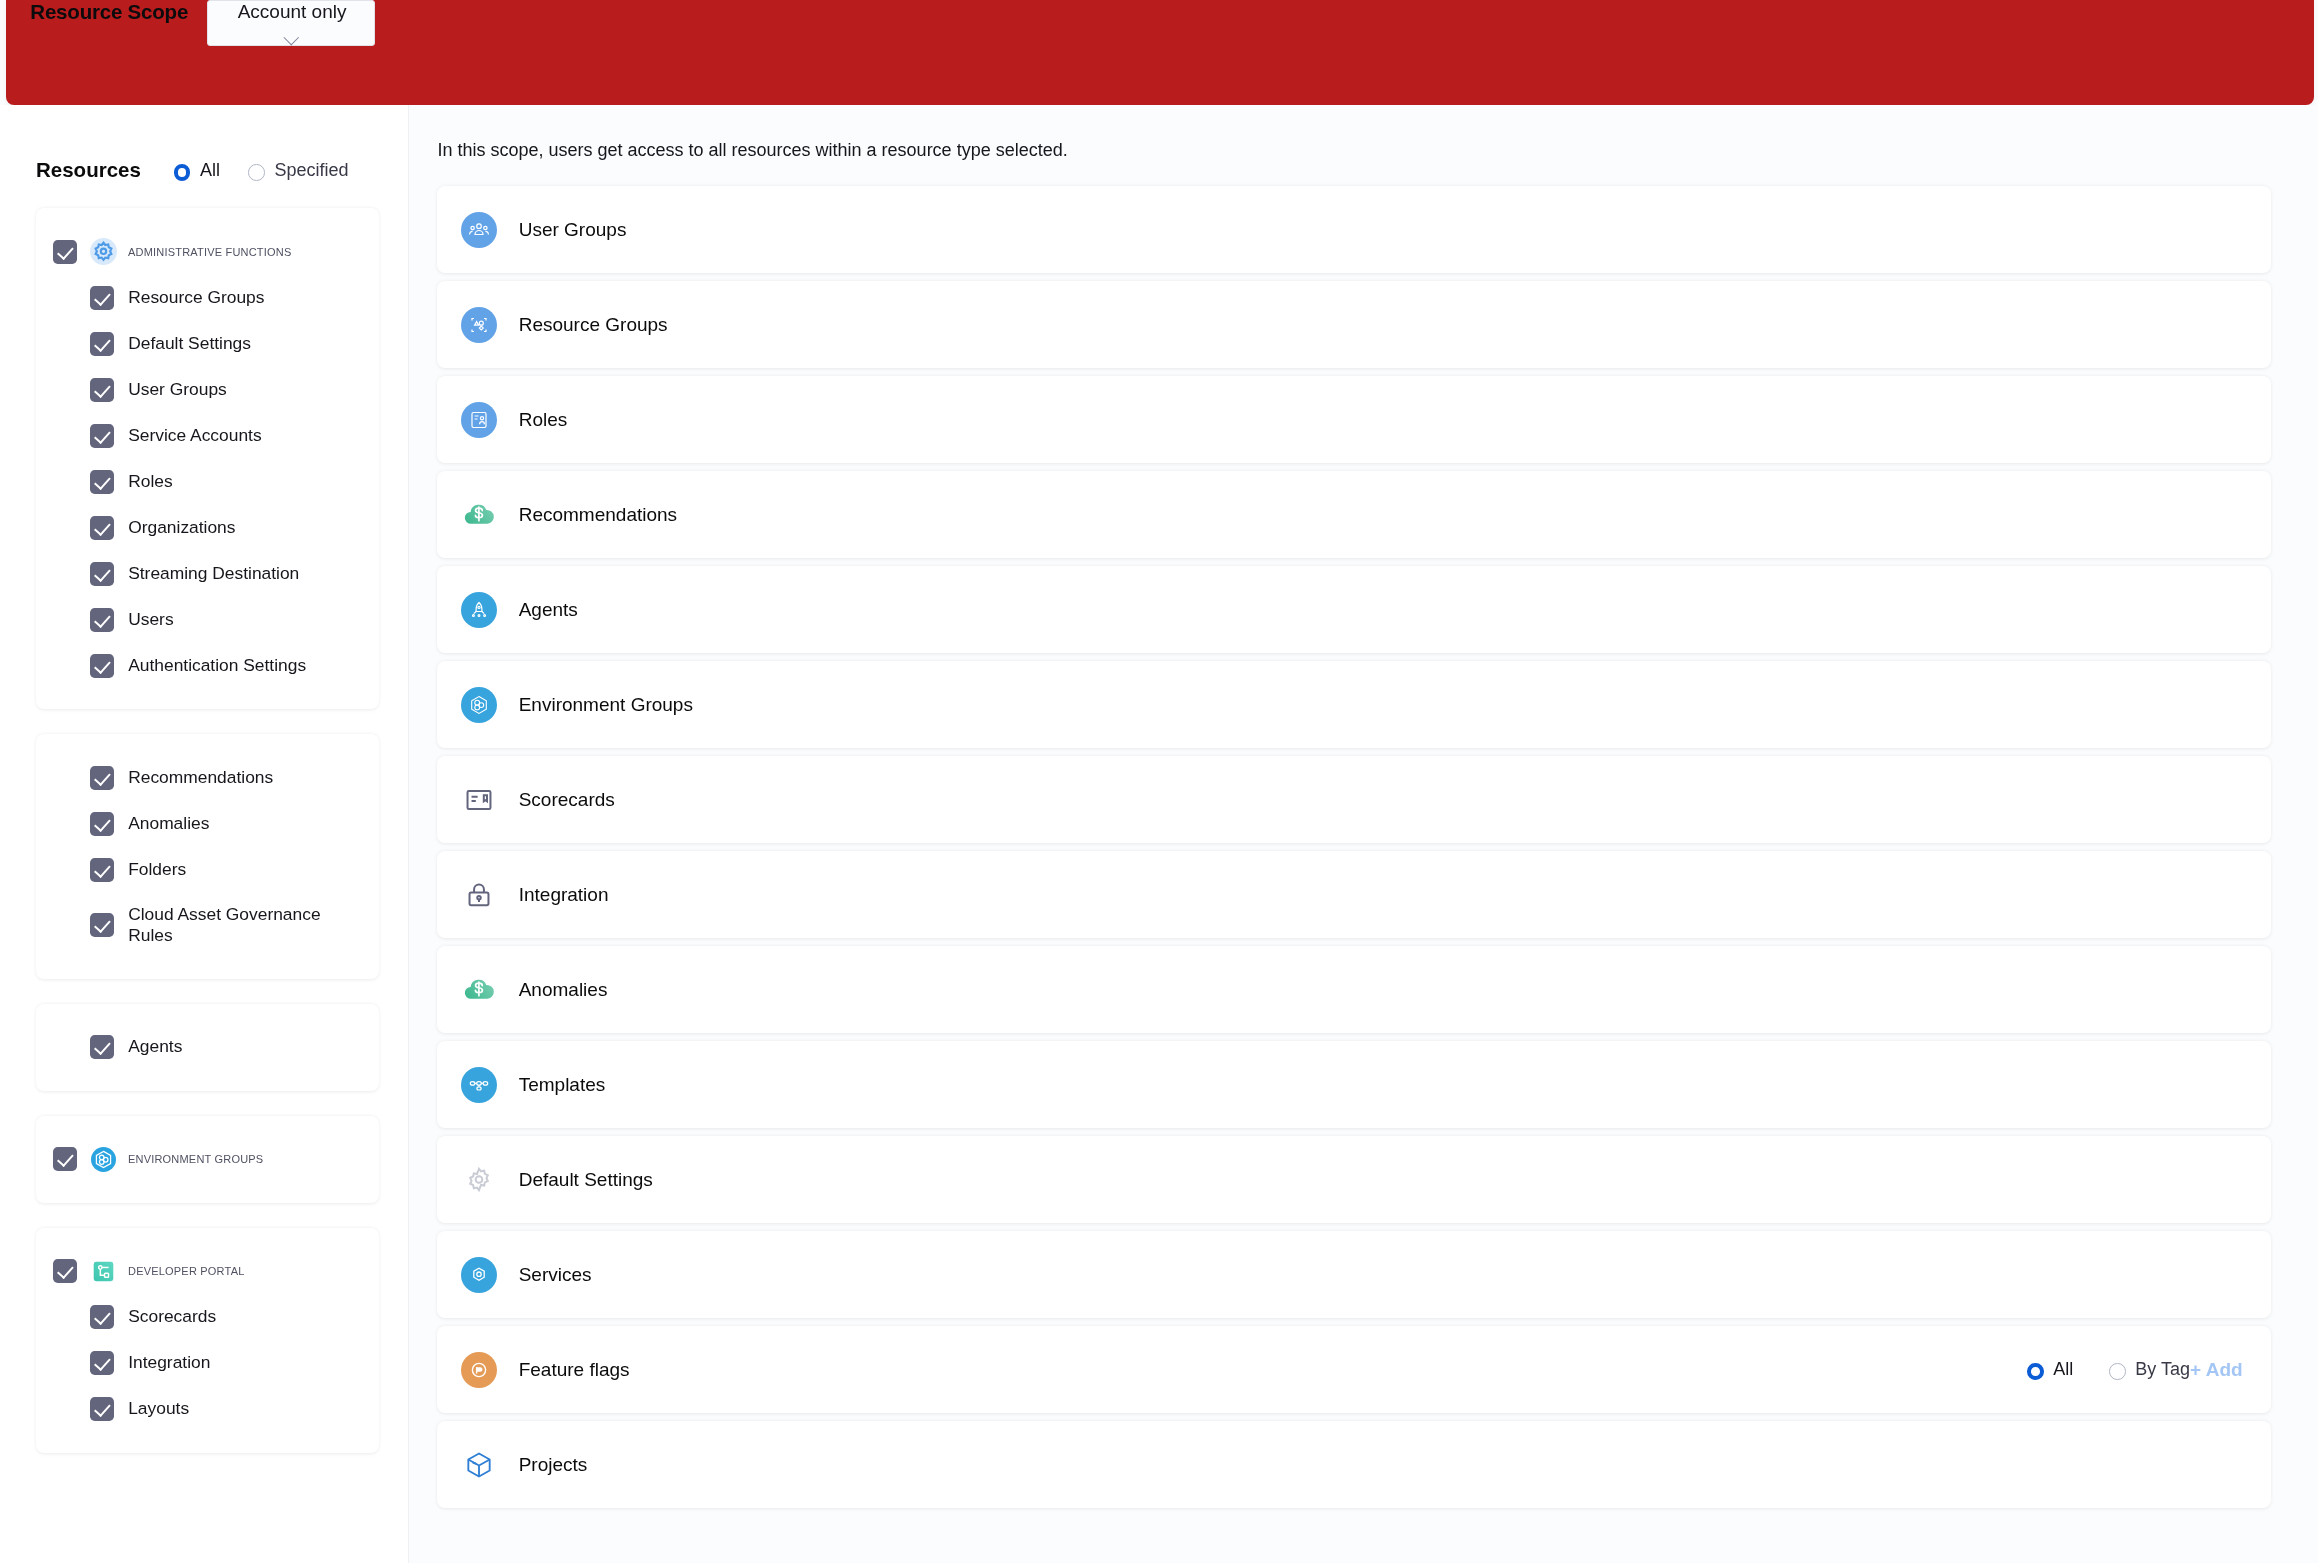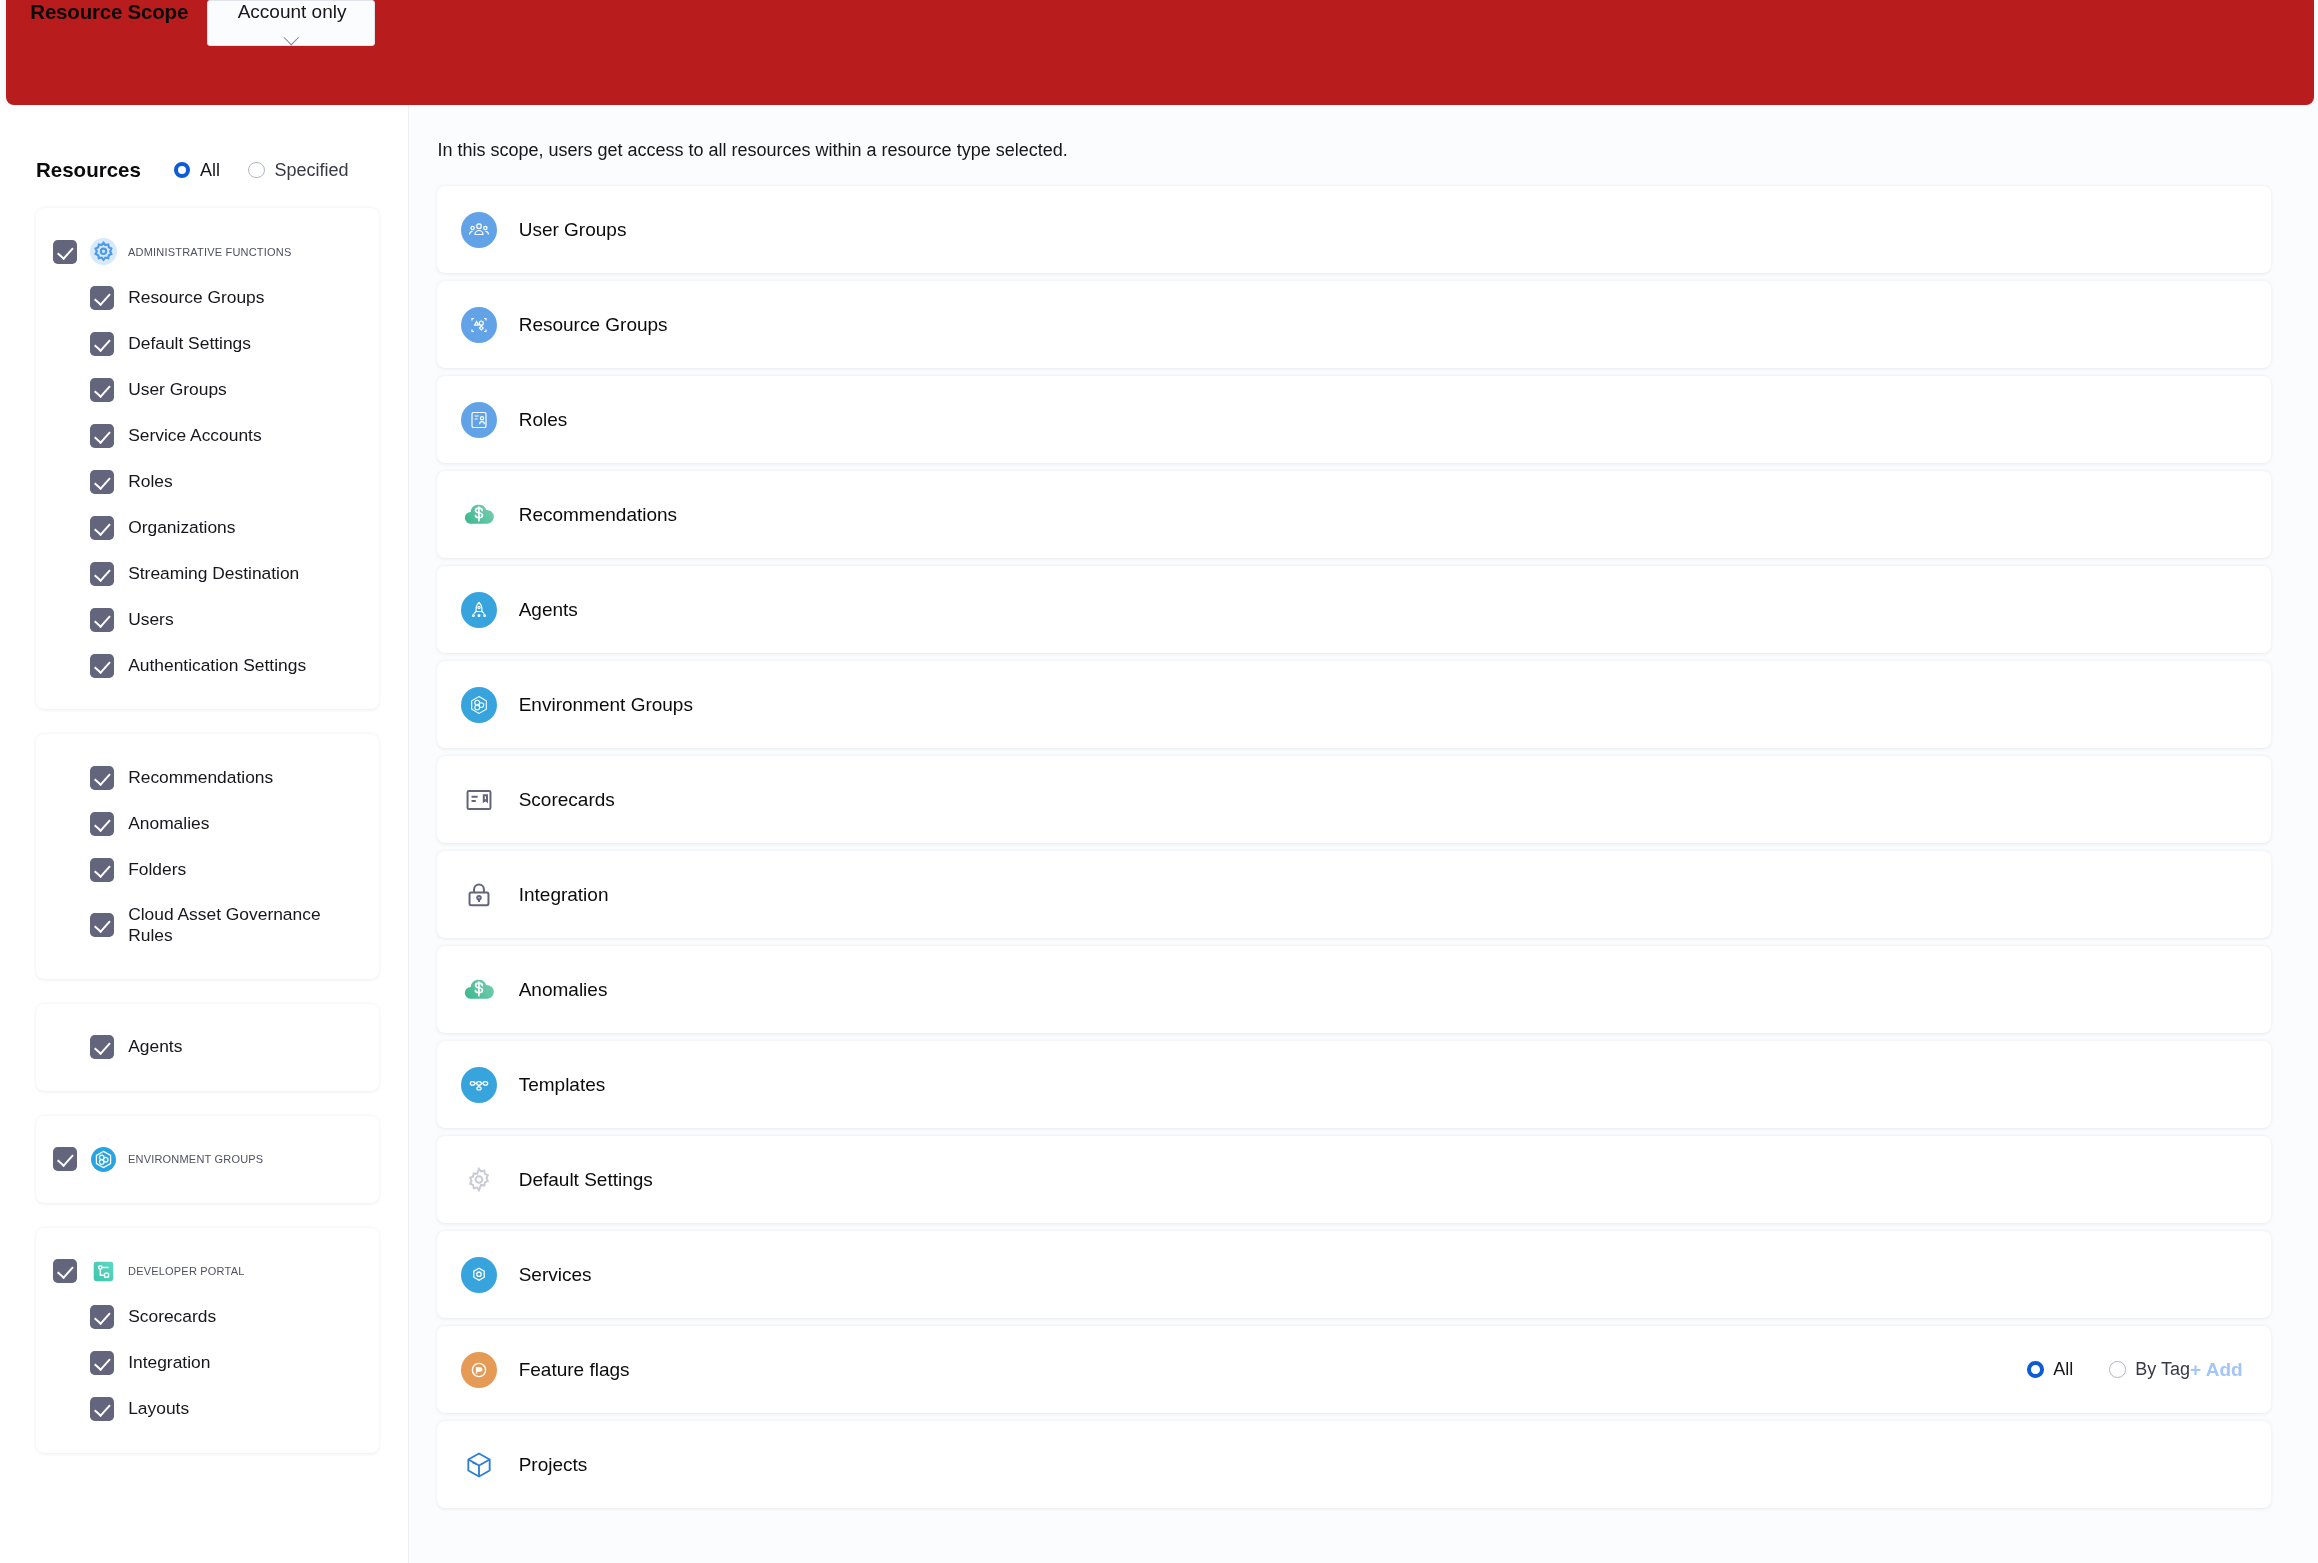--- a/index.html
+++ b/index.html
@@ -56,21 +56,21 @@
     border-right: 0.8px solid #eef0f4;
     overflow: hidden;
   }
   .sidebar-head {
     display: flex; align-items: center;
     padding: 43px 0 0 36px;
     height: 87px;
   }
   .sb-title { font-size: 20.5px; font-weight: bold; color: #0b0b0d; }
   .radio-group { display: flex; align-items: center; margin-left: 33px; }
-  .radio-opt { display:flex; align-items:center; margin-right: 28.4px; cursor:pointer; }
+  .radio-opt { display:flex; align-items:flex-end; margin-right: 28.4px; cursor:pointer; }
   .radio {
     width: 16.6px; height: 16.6px; border-radius: 50%;
     border: 1.6px solid #b0b6c4; background: #fff;
     display:inline-block; position: relative; flex: none;
   }
   .radio.on { border: 4.7px solid #0b5cd5; background: #fff; }
   .radio-opt .rl { font-size: 18px; color: #383946; margin-left: 9.5px; }
   .radio-opt.sel .rl { color: #16161c; }
 
   .sb-scroll {

